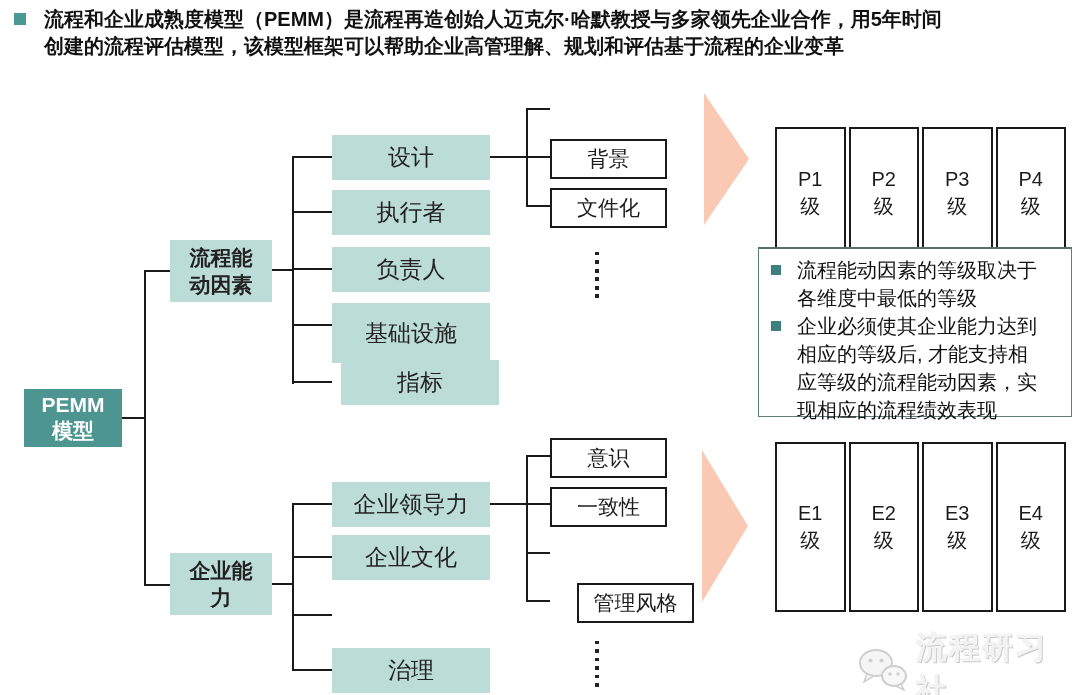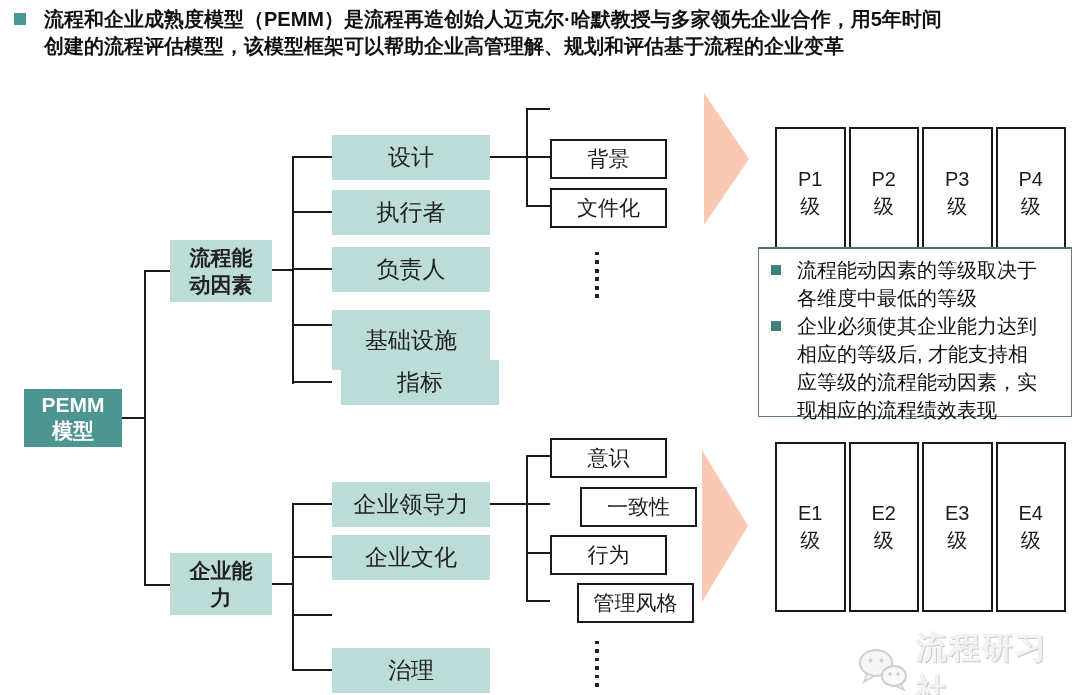--- a/index.html
+++ b/index.html
@@ -60,34 +60,33 @@
   <div class="box root-box pre" style="left:24px;top:389px;width:98px;height:58px;">PEMM
 模型</div>
   <div class="box teal-box lvl2 pre" style="left:170px;top:553px;width:102px;height:62px;">企业能
 力</div>
   <div class="box teal-box lvl2 pre" style="left:170px;top:240px;width:102px;height:62px;">流程能
 动因素</div>
 
   <div class="box teal-box lvl3" style="left:332px;top:135px;width:158px;height:45px;text-align:right;">设计</div>
   <div class="box teal-box lvl3" style="left:332px;top:190px;width:158px;height:45px;">执行者</div>
   <div class="box teal-box lvl3" style="left:332px;top:247px;width:158px;height:45px;">负责人</div>
-  <div class="box teal-box lvl3" style="left:332px;top:310px;width:158px;height:60px;">基础设施</div>
+  <div class="box teal-box lvl3" style="left:332px;top:303px;width:158px;height:60px;">基础设施</div>
   <div class="box teal-box lvl3" style="left:332px;top:360px;width:158px;height:45px;margin-left:9px;">指标</div>
 
   <div class="box teal-box lvl3" style="left:332px;top:482px;width:158px;height:45px;">企业领导力</div>
   <div class="box teal-box lvl3" style="left:332px;top:535px;width:158px;height:45px;">企业文化</div>
   <div class="box teal-box lvl3" style="left:332px;top:648px;width:158px;height:45px;">治理</div>
 
   <div class="box wbox" style="left:550px;top:139px;width:113px;height:36px;">背景</div>
   <div class="box wbox" style="left:550px;top:188px;width:113px;height:36px;">文件化</div>
   <div class="dots" style="left:595px;top:252px;height:47px;"></div>
 
   <div class="box wbox" style="left:550px;top:438px;width:113px;height:36px;">意识</div>
-  <div class="box wbox" style="left:580px;top:487px;width:113px;height:36px;">一致性</div>
-  <div class="box wbox" style="left:550px;top:535px;width:113px;height:36px;">行为</div>
+  <div class="box wbox" style="left:550px;top:487px;width:113px;height:36px;">一致性</div>
   <div class="box wbox" style="left:577px;top:583px;width:113px;height:36px;">管理风格</div>
   <div class="dots" style="left:595px;top:641px;height:47px;"></div>
 
   <div class="hline" style="left:122px;top:417px;width:24px;"></div>
   <div class="vline" style="left:144px;top:270px;height:316px;"></div>
   <div class="hline" style="left:146px;top:270px;width:24px;"></div>
   <div class="hline" style="left:146px;top:584px;width:24px;"></div>
 
   <div class="hline" style="left:272px;top:269px;width:20px;"></div>
   <div class="vline" style="left:292px;top:156px;height:228px;"></div>

